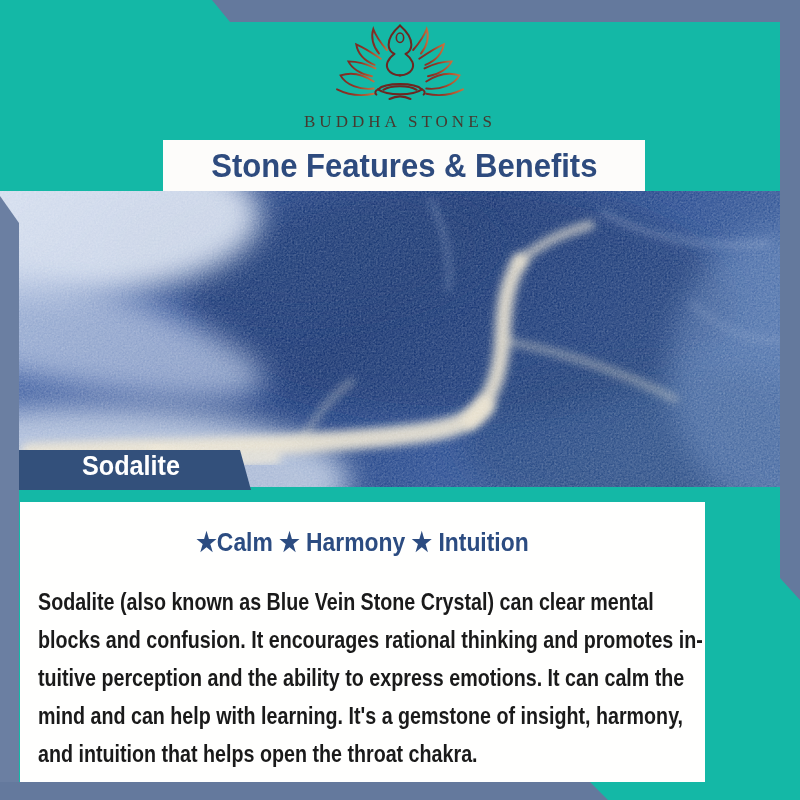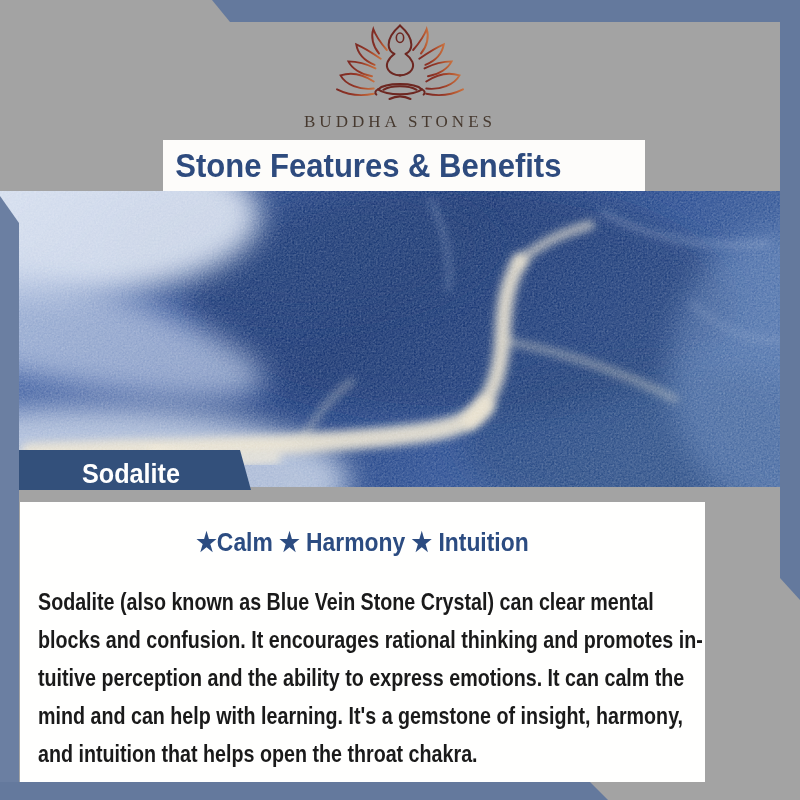--- a/index.html
+++ b/index.html
@@ -1,47 +1,47 @@
 <!DOCTYPE html>
 <html><head>
 <meta charset="utf-8">
 <style>
   html,body{margin:0;padding:0;}
   .canvas{
     position:relative;width:800px;height:800px;
-    background:#a3a3a3;overflow:hidden;
+    background:#14b8a6;overflow:hidden;
     font-family:"Liberation Sans",sans-serif;
   }
   
   .ribbon-frame{position:absolute;left:0;top:0;width:800px;height:800px;pointer-events:none;}
   
   .logo-icon{position:absolute;left:330px;top:18px;width:140px;height:92px;}
   .brand-name{
     position:absolute;left:0;top:112px;width:800px;text-align:center;
     font-family:"Liberation Serif",serif;font-size:17px;letter-spacing:4px;
     color:#46392f;font-weight:400;
   }
   
   .title-strip{
     position:absolute;left:163px;top:140px;width:482px;height:51px;
-    background:#fdfcfa;display:flex;align-items:center;
+    background:#fdfcfa;display:flex;align-items:center;justify-content:center;
   }
   .title-strip .title{
     font-size:33px;font-weight:bold;color:#2e4b7e;white-space:nowrap;
     transform:scaleX(0.94);letter-spacing:0px;
   }
   
   .stone-photo{position:absolute;left:0;top:191px;width:800px;height:296px;}
   .stone-photo svg{display:block;width:100%;height:100%;}
   
   .stone-label-band{
     position:absolute;left:19px;top:450px;width:232px;height:40px;
     background:#33507b;
     clip-path:polygon(0 0, calc(100% - 11px) 0, 100% 100%, 0 100%);
-    display:flex;align-items:flex-end;justify-content:center;
+    display:flex;align-items:flex-start;justify-content:center;
   }
   .stone-label-band .stone-label{
     font-size:28px;font-weight:bold;color:#ffffff;transform:scaleX(0.9);
     padding-right:10px;white-space:nowrap;
   }
   
   .content-box{
     position:absolute;left:20px;top:502px;width:685px;height:280px;
     background:#fffffe;
   }

